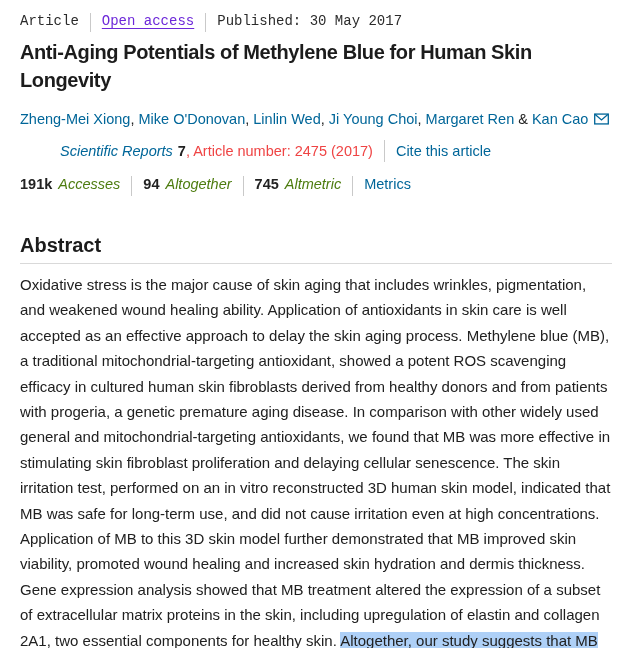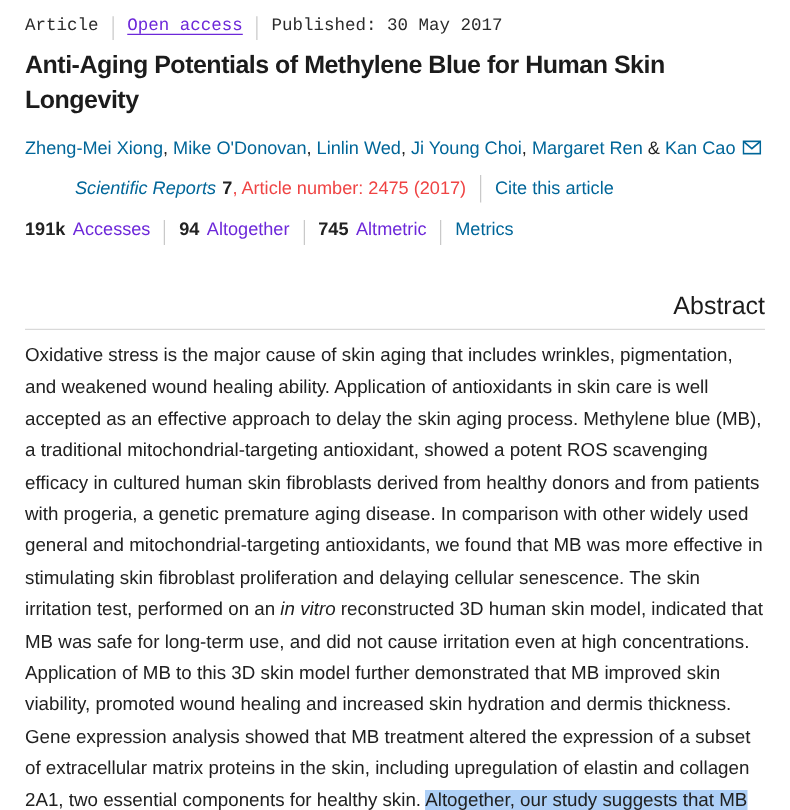--- a/index.html
+++ b/index.html
@@ -77,45 +77,44 @@
   .journal-rest { color: #ef4444; }
 
   
   .metrics-row {
     margin-top: 15px;
     font-size: 14.5px;
     display: flex;
     height: 20px;
   }
   .metric-value { font-weight: 700; color: #222; }
-  .metric-label { color: #6d28d9; margin-left: 6px; }
+  .metric-label { color: #4d7c0f; margin-left: 6px; font-style: italic; }
 
   
   .abstract-heading {
     margin-top: 37px;
     font-size: 20px;
-    font-weight: 400;
+    font-weight: 700;
     color: #1c1c1c;
     line-height: 24px;
-    text-align: right;
   }
   .rule {
     border: none;
     border-top: 1px solid #d9d9d9;
     margin-top: 6px;
     width: 592px;
   }
   .abstract-text {
     margin-top: 8px;
     width: 592px;
     font-size: 15px;
     line-height: 25.4px;
     color: #212121;
   }
-  .seg-italic { font-style: italic; }
+  .seg-italic { }
   .seg-highlight { background-color: #aed0f7; }
 </style>
 </head>
 <body>
 
 <div class="page">
 
   <div class="meta-row">
     <span>Article</span>
     <span class="vdiv"></span>

